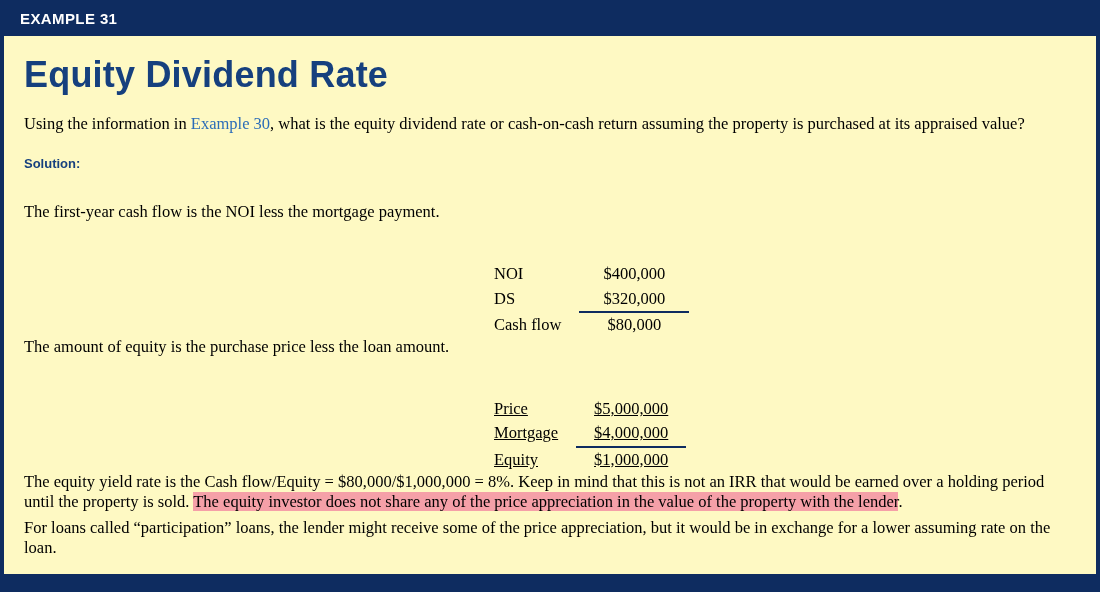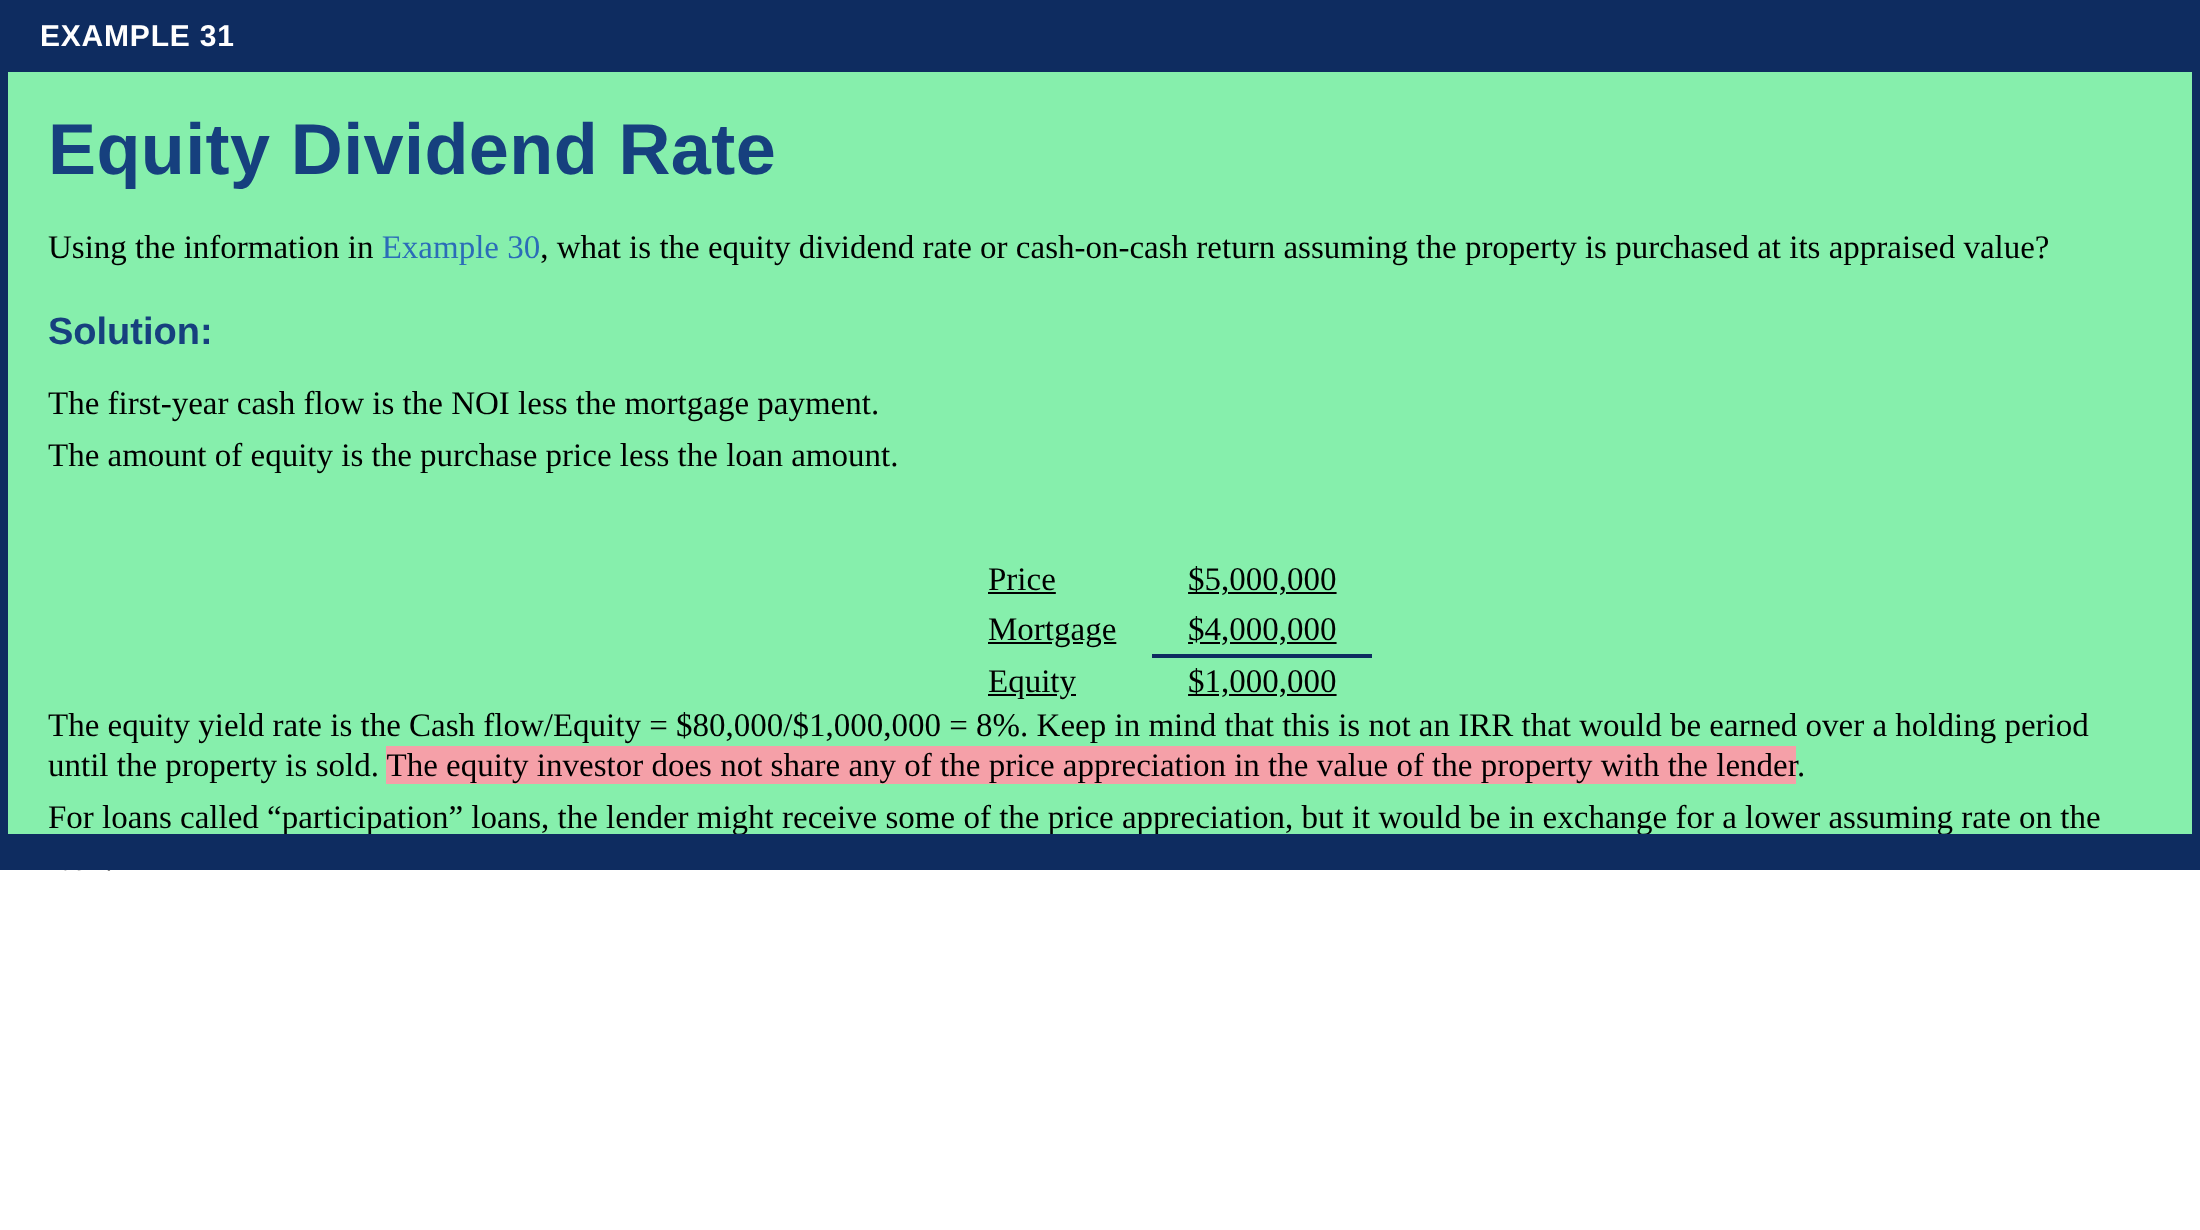--- a/index.html
+++ b/index.html
@@ -9,22 +9,22 @@
   body {
     width: 1100px;
     height: 615px;
     background: #ffffff;
     font-family: "Liberation Serif", serif;
     overflow: hidden;
   }
   .page {
     position: relative;
     width: 1100px;
-    height: 435px;
-    background: #86efac;
+    height: 592px;
+    background: #fef9c3;
     box-sizing: border-box;
     border-left: 4px solid #0e2c60;
     border-right: 4px solid #0e2c60;
   }
   .header-bar {
     position: absolute;
     top: 0;
     left: 0;
     width: 1100px;
     height: 36px;
@@ -71,23 +71,23 @@
     color: #000000;
     margin: 0 0 6px 0;
     line-height: 1.22;
   }
   .link {
     color: #2b6cb8;
   }
   h2.solution {
     font-family: "Liberation Sans", sans-serif;
     color: #16407e;
-    font-size: 19px;
+    font-size: 13px;
     font-weight: bold;
-    margin: 22px 0 14px 0;
+    margin: 22px 0 31px 0;
   }
   .calc-block {
     margin: 0 auto;
     display: table;
     border-collapse: collapse;
   }
   .calc-block.first {
     margin-top: 40px;
     margin-left: 470px;
   }
@@ -145,20 +145,34 @@
   <div class="content">
 
     <h1 class="title">Equity Dividend Rate</h1>
 
     <p class="body"><span>Using the information in </span><span class="link">Example 30</span><span>, what is the equity dividend rate or cash-on-cash return assuming the property is purchased at its appraised value?</span></p>
 
     <h2 class="solution">Solution:</h2>
 
     <p class="body">The first-year cash flow is the NOI less the mortgage payment.</p>
 
+    <div class="calc-block first">
+      <div class="calc-row">
+        <span class="calc-label">NOI</span>
+        <span class="calc-value">$400,000</span>
+      </div>
+      <div class="calc-row">
+        <span class="calc-label">DS</span>
+        <span class="calc-value underline-val">$320,000</span>
+      </div>
+      <div class="calc-row">
+        <span class="calc-label">Cash flow</span>
+        <span class="calc-value">$80,000</span>
+      </div>
+    </div>
 
     <p class="body para-gap">The amount of equity is the purchase price less the loan amount.</p>
 
     <div class="calc-block second">
       <div class="calc-row">
         <span class="calc-label">Price</span>
         <span class="calc-value">$5,000,000</span>
       </div>
       <div class="calc-row">
         <span class="calc-label">Mortgage</span>

